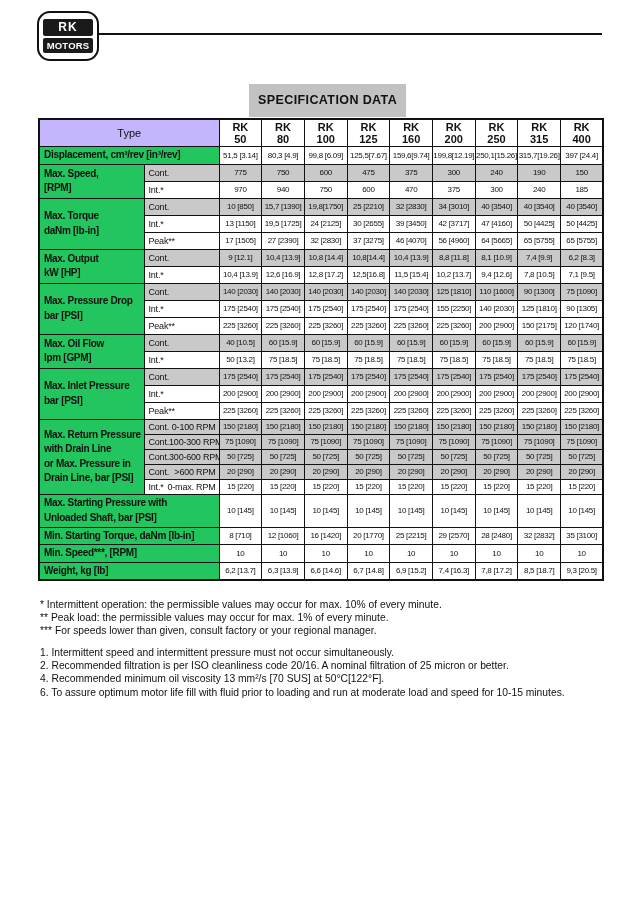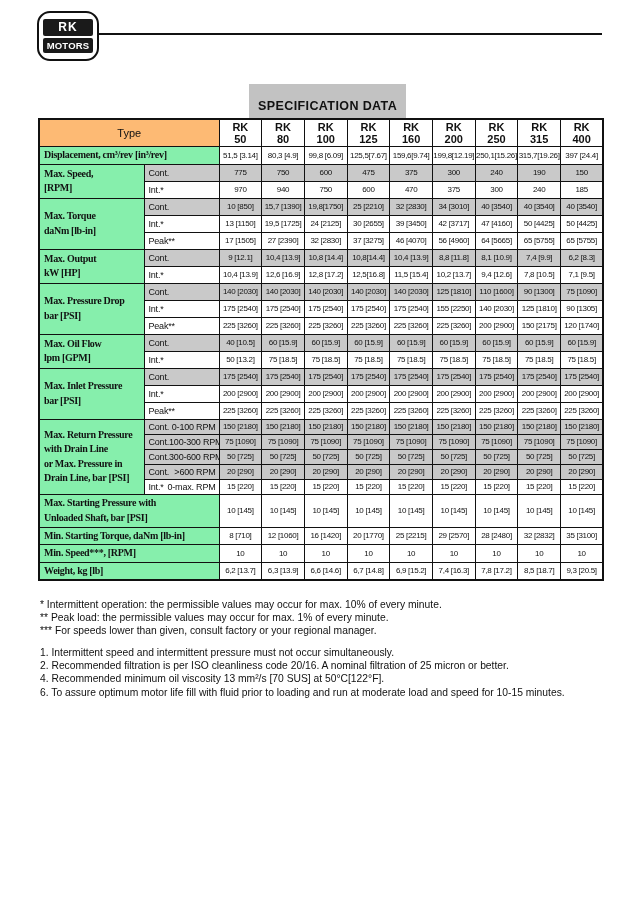--- a/index.html
+++ b/index.html
@@ -10,34 +10,34 @@
   .logo{position:absolute;left:37px;top:11px;width:62px;height:50px;border:2.5px solid var(--ink,#111);
         border-radius:13px;background:#fff;box-sizing:border-box;display:flex;flex-direction:column;
         justify-content:center;align-items:center;gap:2px;padding:3px;}
   .logo-bar{background:var(--bar,#1a1a1a);color:#fff;font-weight:bold;text-align:center;width:50px;border-radius:2px;}
   .logo-rk{font-size:12px;line-height:17px;letter-spacing:1px;}
   .logo-motors{font-size:9.5px;line-height:15px;letter-spacing:0.2px;}
   .rule{position:absolute;left:99px;top:33px;width:503px;height:2px;background:var(--ink,#111);}
 
   
   .title{position:absolute;left:249px;top:84px;background:var(--title-bg,#c2c2c2);
-         font-weight:bold;font-size:12.5px;line-height:17px;padding:14px 9px;letter-spacing:0.4px;}
+         font-weight:bold;font-size:12.5px;line-height:17px;padding:8px 9px;letter-spacing:0.4px;}
 
   
   table.spec{position:absolute;left:38px;top:118px;width:564px;border-collapse:collapse;table-layout:fixed;
              border:2px solid var(--ink,#111);}
   .spec th,.spec td{border:1px solid var(--ink,#111);box-sizing:border-box;overflow:hidden;white-space:nowrap;}
   .spec thead tr{height:27px;}
-  .type-h{font-weight:normal;font-size:11px;text-align:center;background:#fdba74;}
+  .type-h{font-weight:normal;font-size:11px;text-align:center;background:#c4b5fd;}
   .col-h{font-weight:bold;font-size:11px;text-align:center;line-height:12px;background:#fff;}
   .spec tbody tr{height:17px;}
   .spec tbody tr.compact{height:15px;}
   .spec tbody tr.tall{height:33px;}
-  .lbl{background:#86efac;text-align:left;vertical-align:middle;padding:1px 2px 1px 4px;
-       font-weight:bold;font-size:10px;letter-spacing:-0.3px;line-height:14.5px;font-family:Liberation Serif, serif;}
+  .lbl{background:#22c55e;text-align:left;vertical-align:middle;padding:1px 2px 1px 4px;
+       font-weight:bold;font-size:10px;letter-spacing:-0.3px;line-height:14.5px;}
   .lbl div{white-space:nowrap;overflow:hidden;}
   .sub{font-size:9px;letter-spacing:-0.2px;text-align:left;padding:0 3px 0 4px;}
   .subwrap{display:flex;justify-content:space-between;align-items:center;}
   .val{font-size:8px;letter-spacing:-0.3px;text-align:center;padding:0;}
   tr.shaded td{background:var(--shade,#c9c9c9);}
 
   
   .footnotes{position:absolute;left:40px;top:598px;width:562px;}
   .notes{position:absolute;left:40px;top:646px;width:562px;}
   .footnotes p,.notes p{margin:0;font-size:10.3px;line-height:13px;white-space:pre-line;

